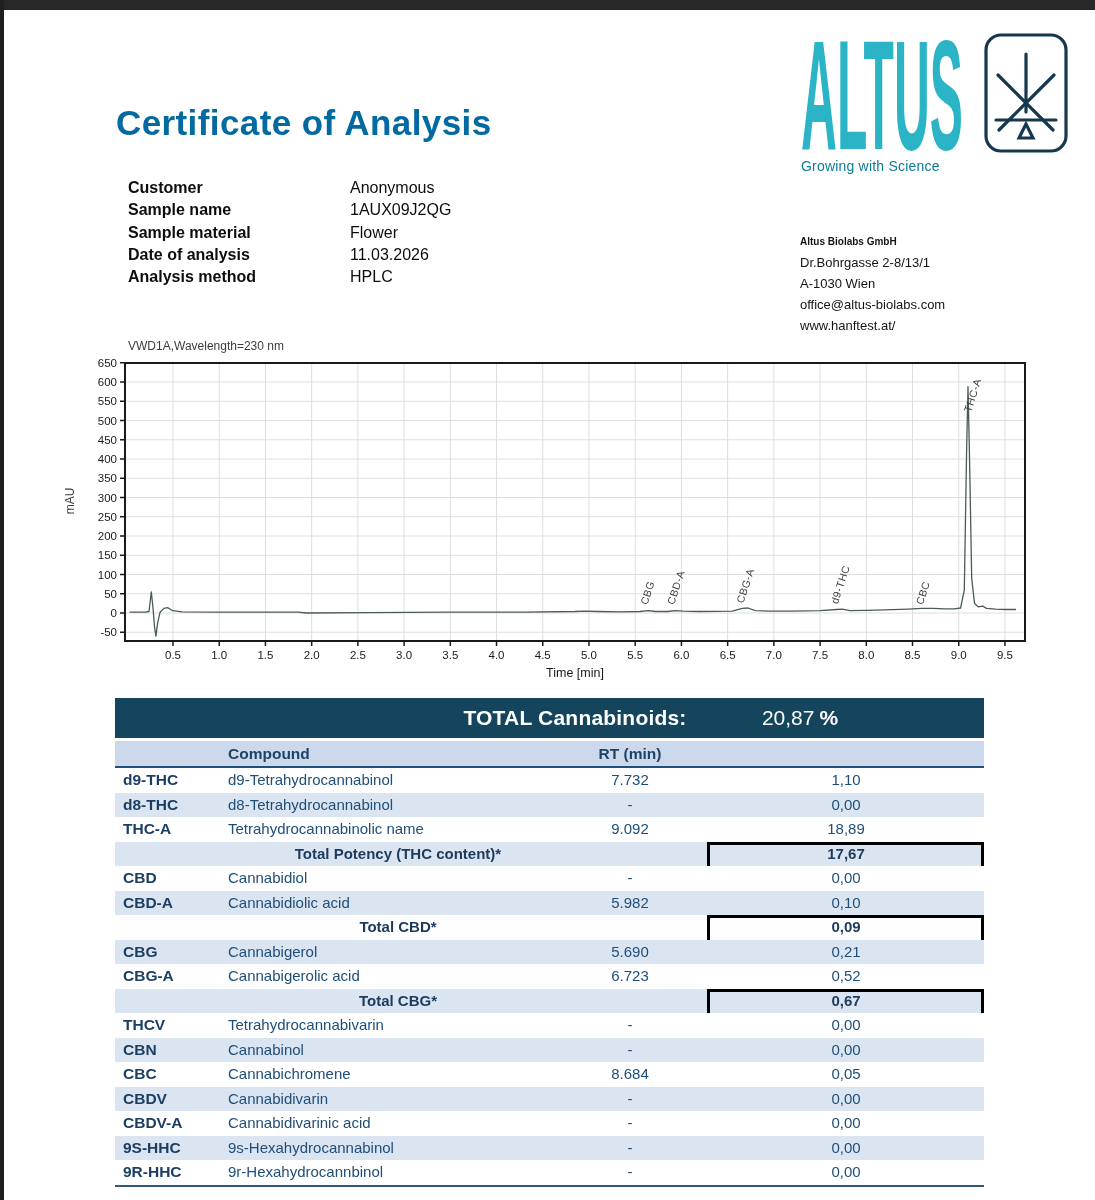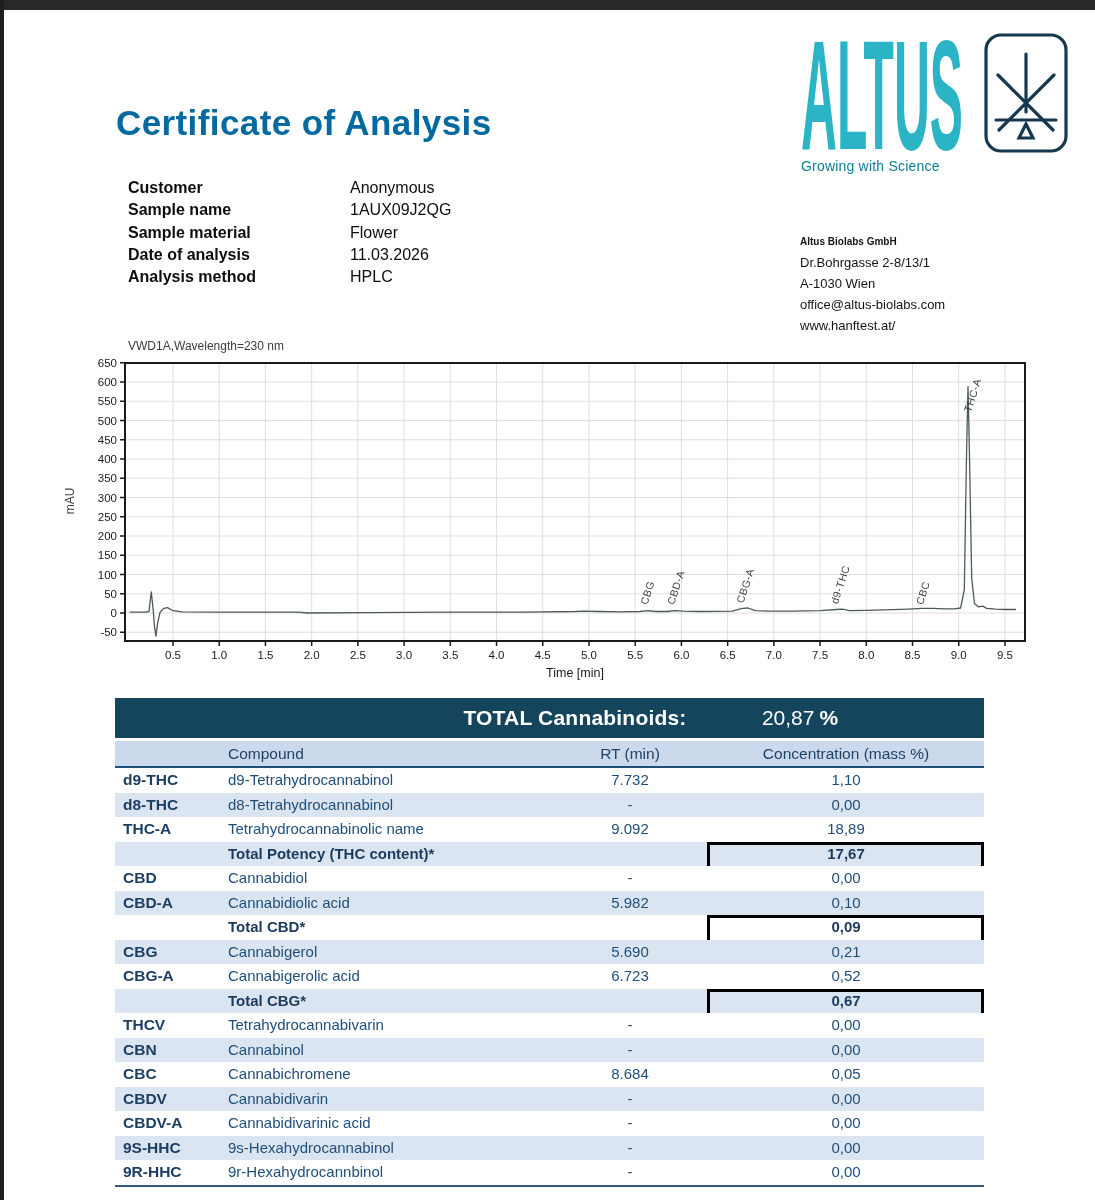--- a/index.html
+++ b/index.html
@@ -34,34 +34,34 @@
 
   .coa-table { position:absolute; left:115px; top:698px; width:869px; }
   .banner { position:relative; height:40px; background:#15455c; }
   .banner-label { position:absolute; left:55px; width:810px; text-align:center; line-height:40px;
     color:#fff; font-size:21px; font-weight:bold; letter-spacing:0.2px; }
   .banner-value { position:absolute; left:550px; width:270px; text-align:center; line-height:40px;
     color:#fff; font-size:21px; }
   .banner-value .pct { font-weight:bold; margin-left:5px; }
   .thead { position:relative; height:27px; margin-top:3px; background:#ccd9ec;
     border-bottom:2px solid #1f4e79; }
-  .thead span { position:absolute; top:0; line-height:26px; font-size:15.5px; font-weight:normal; color:#1f4267; }
+  .thead span { position:absolute; top:0; line-height:26px; font-size:15.5px; font-weight:bold; color:#1f4267; }
   .h-compound { left:113px; }
   .h-rt { left:450px; width:130px; text-align:center; }
   .h-conc { left:595px; width:272px; text-align:center; }
   .tbody { position:relative; border-bottom:2px solid #2f5a7e; }
   .trow { position:relative; height:24.5px; line-height:24.5px; font-size:15px; }
   .trow:nth-child(odd) { background:#ffffff; }
   .trow:nth-child(even) { background:#dbe5f1; }
   .trow span { position:absolute; top:0; color:#1f4e79; }
   .c-abbr { left:8px; width:100px; font-weight:bold; font-size:15.5px; color:#1c3e63 !important; }
   .c-name { left:113px; width:340px; }
   .c-rt { left:450px; width:130px; text-align:center; }
   .c-conc { left:595px; width:272px; text-align:center; }
-  .trow.total .c-name { font-weight:bold; color:#1b3a5c !important; }
+  .trow.total .c-name { font-weight:bold; color:#1b3a5c !important;text-align:center; }
   .trow.total .c-conc { font-weight:bold; color:#1b3a5c !important; }
   .conc-box { position:absolute; left:592px; top:-2px; width:277px; height:28.5px;
     border:3px solid #000; pointer-events:none; }
 </style>
 </head>
 <body>
 
 <div class="top-bar"></div>
 <div class="left-bar"></div>
 
@@ -245,21 +245,20 @@
 </div>
 
 <div class="coa-table">
   <div class="banner">
     <span class="banner-label">TOTAL Cannabinoids:</span>
     <span class="banner-value"><span>20,87</span><span class="pct">%</span></span>
   </div>
   <div class="thead">
     <span class="h-compound">Compound</span>
     <span class="h-rt">RT (min)</span>
-    <span class="h-conc">Concentration (mass %)</span>
   </div>
   <div class="tbody">
     <div class="trow">
       <span class="c-abbr">d9-THC</span>
       <span class="c-name">d9-Tetrahydrocannabinol</span>
       <span class="c-rt">7.732</span>
       <span class="c-conc">1,10</span>
     </div>
     <div class="trow">
       <span class="c-abbr">d8-THC</span>

